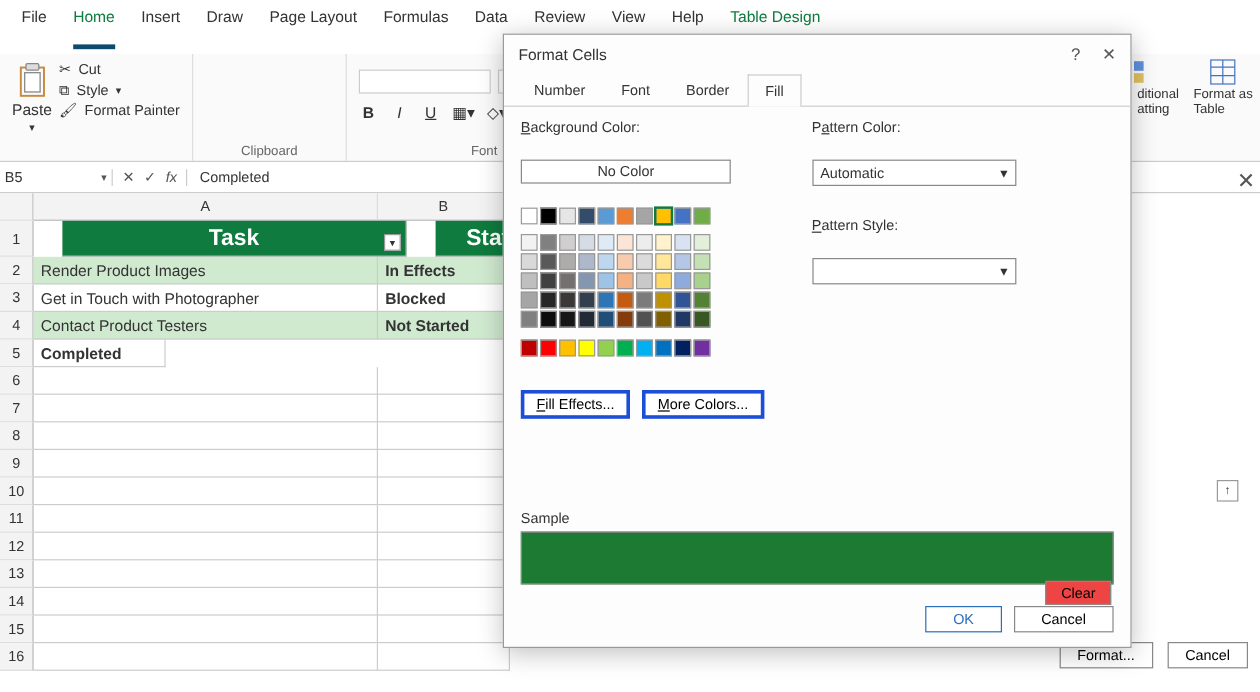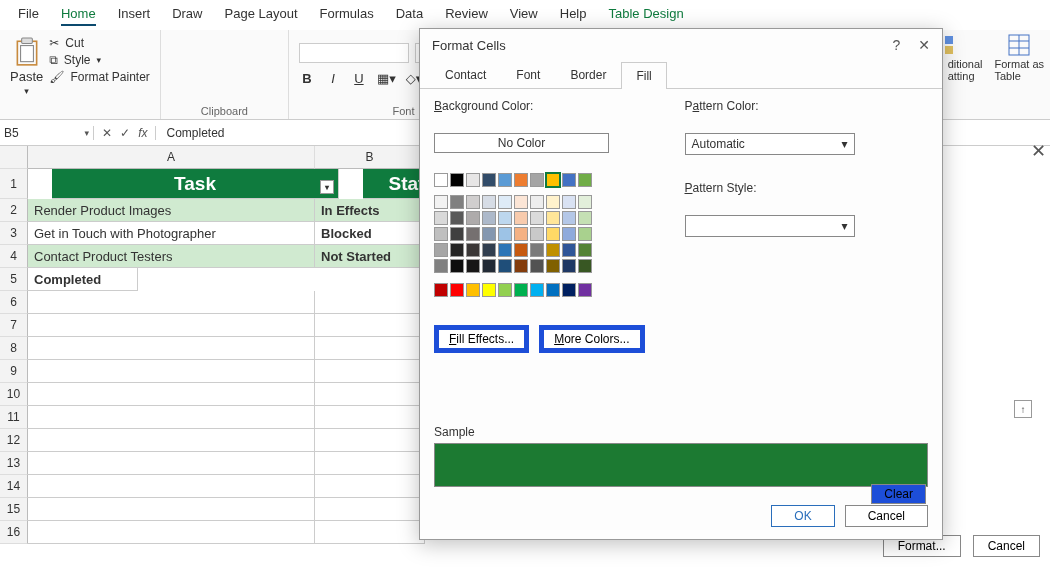--- a/index.html
+++ b/index.html
@@ -1,21 +1,21 @@
 <!DOCTYPE html>
 <html><head>
 <meta charset="utf-8">
 <style>
 * { box-sizing: border-box; margin: 0; padding: 0; font-family: "Segoe UI", Arial, sans-serif; }
 body { background: #fff; width: 1050px; height: 577px; overflow: hidden; font-size: 13px; color: #333; position: relative; }
 
 
 .menubar { display: flex; gap: 22px; padding: 6px 18px 4px; font-size: 13px; }
 .menubar span { cursor: pointer; text-align: center; }
-.menubar .active { color: #0f7b3e; border-bottom: 2px solid #0c4a6e; padding-bottom: 3px; }
+.menubar .active { color: #0f7b3e; border-bottom: 4px solid #0c4a6e; padding-bottom: 16px; }
 .menubar .green { color: #0f7b3e; }
 
 
 .ribbon { display: flex; border-bottom: 1px solid #ccc; background: #fafafa; height: 90px; }
 .ribbon-group { border-right: 1px solid #ddd; padding: 3px 10px 0; display: flex; flex-direction: column; align-items: center; justify-content: space-between; }
 .ribbon-group .label { font-size: 11px; color: #666; padding: 2px 0; }
 .paste-btn { display: flex; flex-direction: column; align-items: center; gap: 2px; padding-top: 4px; }
 .paste-btn svg { width: 26px; height: 30px; }
 .clip-actions { display: flex; flex-direction: column; gap: 3px; font-size: 12px; padding-top: 3px; }
 .clip-actions div { display: flex; align-items: center; gap: 6px; }
@@ -56,29 +56,29 @@
 .dlg-tabs span { padding: 6px 14px; cursor: pointer; border: 1px solid transparent; border-bottom: none; }
 .dlg-tabs .active { border-color: #ccc; background: #fdfdfd; position: relative; top: 1px; }
 .dlg-body { flex: 1; padding: 10px 14px; display: flex; gap: 40px; }
 .bg-section, .pat-section { display: flex; flex-direction: column; gap: 20px; font-size: 12px; }
 .nocolor-btn { width: 175px; height: 20px; border: 1px solid #888; background: #fff; font-size: 12px; text-align: center; line-height: 18px; }
 .swatch-grid { display: flex; flex-direction: column; gap: 2px; }
 .swatch-row { display: flex; gap: 2px; }
 .swatch { width: 14px; height: 14px; border: 1px solid #999; }
 .swatch.sel { outline: 2px solid #0f7b3e; outline-offset: -1px; }
 .btns-row { display: flex; gap: 10px; margin-top: 8px; }
-.btns-row button { padding: 2px 10px; font-size: 12px; border: 5px solid #1d4ed8; background: #fff; }
+.btns-row button { padding: 2px 10px; font-size: 12px; border: 3px solid #1d4ed8; background: #fff; }
 .pat-dd { width: 170px; height: 22px; border: 1px solid #888; display: flex; align-items: center; justify-content: space-between; padding: 0 6px; font-size: 12px; background: #fff; }
 .sample-box { margin: 0 14px 10px; }
 .sample-box .lbl { font-size: 12px; margin-bottom: 4px; }
 .sample-box .preview { height: 44px; background: #1c7a32; border: 1px solid #888; }
 .dlg-foot { display: flex; justify-content: flex-end; gap: 10px; padding: 8px 14px 12px; }
 .dlg-foot button { padding: 3px 22px; font-size: 12px; border: 1px solid #888; background: #fff; }
 .dlg-foot .ok { border-color: #2a6ebb; color: #2a6ebb; }
-.clear-btn { position: absolute; right: 16px; top: 455px; padding: 2px 12px; font-size: 12px; border: 1px solid #888; background: #1d4ed8; }
+.clear-btn { position: absolute; right: 16px; top: 455px; padding: 2px 12px; font-size: 12px; border: 1px solid #888; background: #ef4444; }
 
 
 .side-faded { position: absolute; right: 4px; top: 140px; font-size: 18px; color: #555; }
 .side-scroll { position: absolute; right: 18px; top: 400px; width: 18px; height: 18px; border: 1px solid #999; display:flex;align-items:center;justify-content:center;font-size:10px; }
 .side-btns { position: absolute; right: 10px; bottom: 20px; display: flex; gap: 12px; }
 .side-btns button { padding: 3px 14px; font-size: 12px; border: 1px solid #888; background: #fff; }
 .u { text-decoration: underline; }
 </style>
 </head>
 <body>
@@ -290,21 +290,21 @@
 
 <div class="dialog">
   <div class="dlg-title">
     <span>Format Cells</span>
     <div class="ctrls">
       <span>?</span>
       <span>✕</span>
     </div>
   </div>
   <div class="dlg-tabs">
-    <span>Contact</span>
+    <span>Number</span>
     <span>Font</span>
     <span>Border</span>
     <span class="active">Fill</span>
   </div>
   <div class="dlg-body">
     <div class="bg-section">
       <span><span class="u">B</span>ackground Color:</span>
       <div class="nocolor-btn">No Color</div>
       <div class="swatch-grid" id="swatches">
           <div class="swatch-row">

